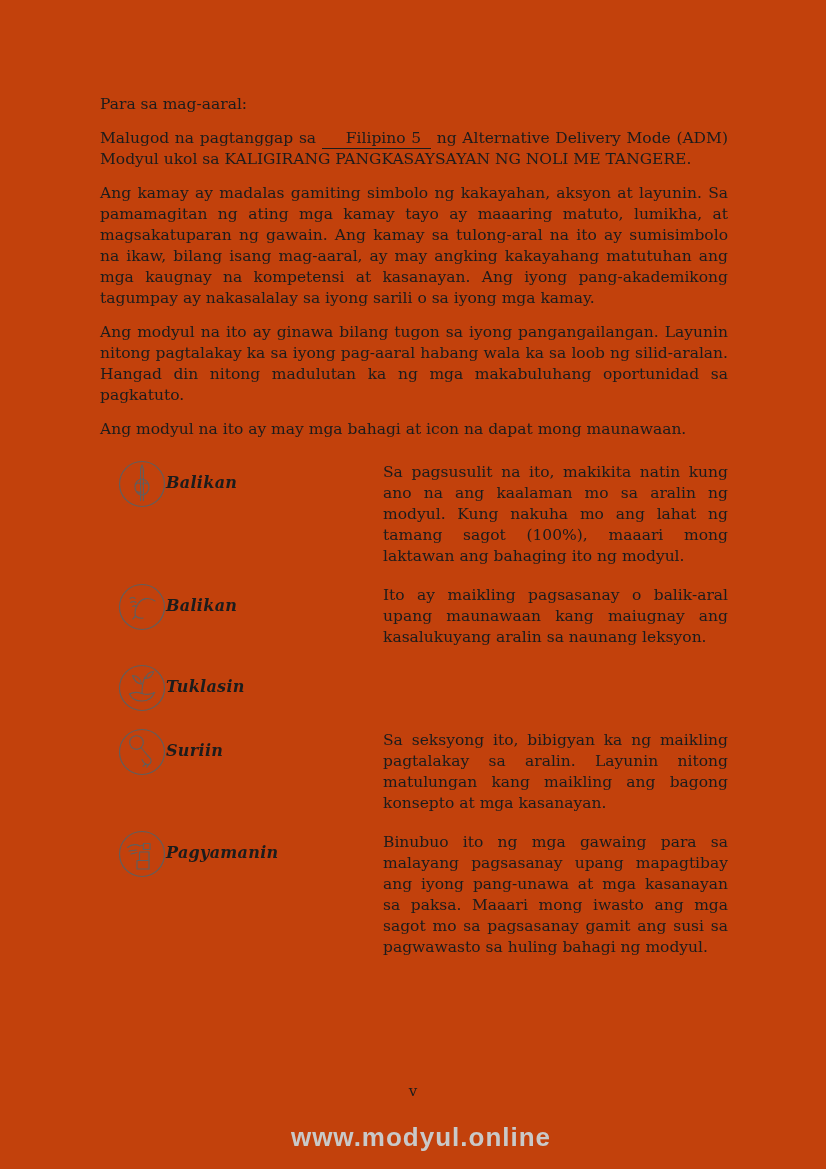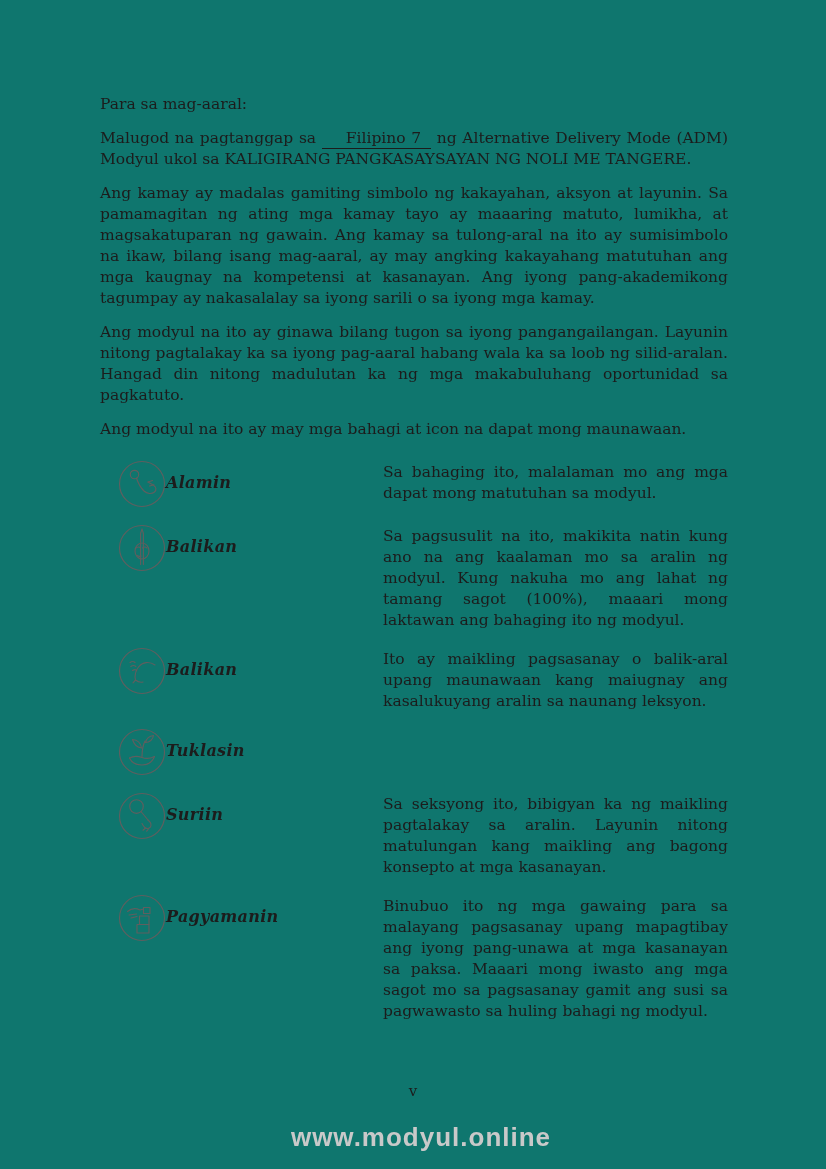--- a/index.html
+++ b/index.html
@@ -1,20 +1,20 @@
 <!DOCTYPE html>
 <html><head>
 <meta charset="utf-8">
 <style>
   html, body { margin: 0; padding: 0; background: #ffffff; }
   .page {
     position: relative;
     width: 826px;
     height: 1169px;
-    background: #0f766e;
+    background: #c2410c;
     font-family: "DejaVu Serif", "Liberation Serif", serif;
     color: #1c1c1c;
     overflow: hidden;
   }
   .content {
     position: absolute;
     left: 100px;
     top: 94px;
     width: 628px;
   }
@@ -62,45 +62,33 @@
 </head>
 <body>
 
 <div class="page">
   <div class="content">
 
     <p class="para heading">Para sa mag-aaral:</p>
 
     <p class="para">
       <span>Malugod na pagtanggap sa</span>
-      <span class="fill-blank">Filipino 7</span>
+      <span class="fill-blank">Filipino 5</span>
       <span>ng Alternative Delivery Mode (ADM) Modyul ukol sa</span>
       <span class="module-title">KALIGIRANG PANGKASAYSAYAN NG NOLI ME TANGERE.</span>
     </p>
 
     <p class="para">Ang kamay ay madalas gamiting simbolo ng kakayahan, aksyon at layunin. Sa pamamagitan ng ating mga kamay tayo ay maaaring matuto, lumikha, at magsakatuparan ng gawain. Ang kamay sa tulong-aral na ito ay sumisimbolo na ikaw, bilang isang mag-aaral, ay may angking kakayahang matutuhan ang mga kaugnay na kompetensi at kasanayan. Ang iyong pang-akademikong tagumpay ay nakasalalay sa iyong sarili o sa iyong mga kamay.</p>
 
     <p class="para">Ang modyul na ito ay ginawa bilang tugon sa iyong pangangailangan. Layunin nitong pagtalakay ka sa iyong pag-aaral habang wala ka sa loob ng silid-aralan. Hangad din nitong madulutan ka ng mga makabuluhang oportunidad sa pagkatuto.</p>
 
     <p class="para">Ang modyul na ito ay may mga bahagi at icon na dapat mong maunawaan.</p>
 
     <div class="guide">
 
-      <div class="guide-row">
-        <div class="icon-cell">
-          <svg class="badge" viewBox="0 0 48 48" width="48" height="48">
-            <circle cx="24" cy="24" r="22.5"></circle>
-            <circle cx="16.5" cy="14.5" r="4.2"></circle>
-            <path d="M18.5 18 C20 23 22.5 27.5 26 31 C29 33.8 33.5 34.5 36.5 32 C38.8 30 38.2 27 35.5 25.2 L30 22"></path>
-            <path d="M30 22 l4.5 -1.5 M31.5 26 l4.5 -1.2"></path>
-          </svg>
-        </div>
-        <div class="label-cell">Alamin</div>
-        <div class="desc-cell">Sa bahaging ito, malalaman mo ang mga dapat mong matutuhan sa modyul.</div>
-      </div>
 
       <div class="guide-row">
         <div class="icon-cell">
           <svg class="badge" viewBox="0 0 48 48" width="48" height="48">
             <circle cx="24" cy="24" r="22.5"></circle>
             <path d="M22.6 9.5 L22.6 40.5 M25.4 9.5 L25.4 40.5"></path>
             <path d="M22.6 9.5 L24 4.8 L25.4 9.5"></path>
             <ellipse cx="24" cy="27" rx="7" ry="8"></ellipse>
             <path d="M18 24 q2.5 -2 4.5 0 M24.5 24 q2.5 -2 4.5 0 M19 31.5 q2.2 1.5 4.2 0.5"></path>
           </svg>

